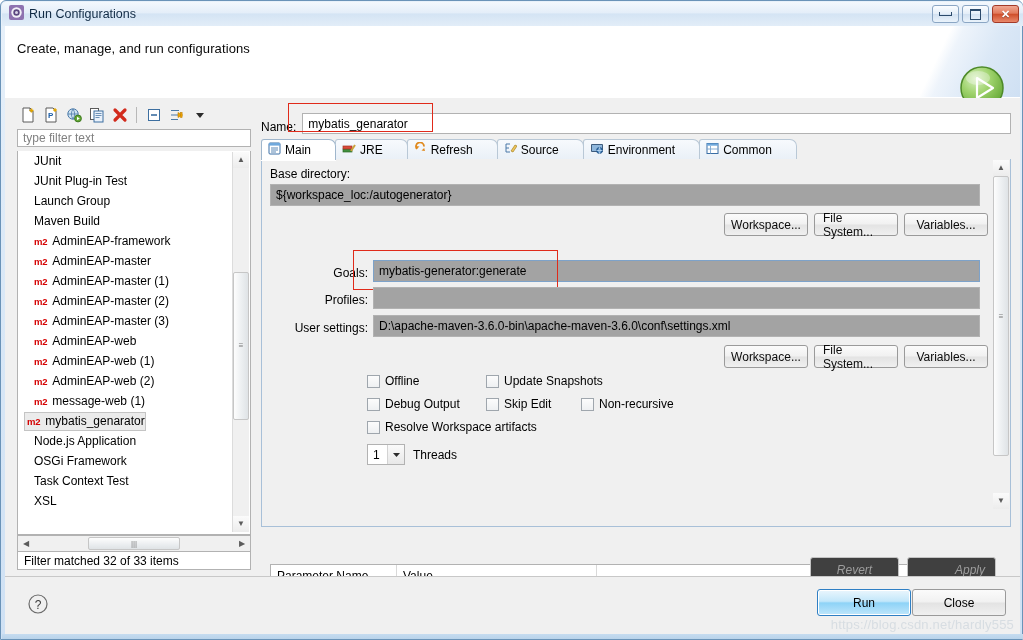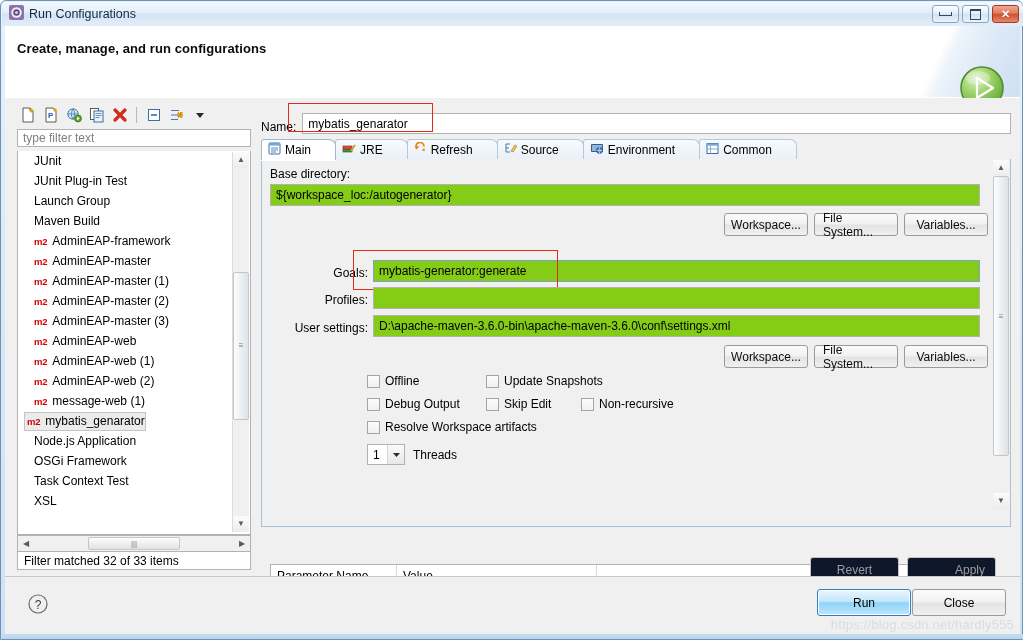--- a/index.html
+++ b/index.html
@@ -45,21 +45,21 @@
   .mini-max{width:9px;height:8px;border:1px solid #2b4a6b;border-top-width:2px;background:transparent;}
 
   
   #header{
     position:absolute;left:4px;top:25px;width:1015px;height:72px;
     background:#ffffff;
     border-bottom:1px solid #9ab;
   }
   #header .htitle{
     position:absolute;left:12px;top:15px;
-    font-size:13px;font-weight:bold;color:#0a0a0a;
+    font-size:13px;font-weight:normal;color:#0a0a0a;
     letter-spacing:.1px;
   }
   #header .hbanner{
     position:absolute;right:0;top:0;width:130px;height:71px;
     background:linear-gradient(115deg,#ffffff 0%,#ffffff 38%,#eef4fb 46%,#dbe8f6 70%,#cfe0f3 100%);
   }
   #header .runbig{position:absolute;right:14px;top:38px;}
 
   
   #body{
@@ -183,32 +183,32 @@
     position:absolute;right:1px;top:1px;width:16px;height:349px;background:#f0f0f0;
   }
   #tcthumb{
     position:absolute;left:0;top:16px;width:16px;height:280px;box-sizing:border-box;
     border:1px solid #c6c6c6;border-radius:2px;
     background:linear-gradient(to right,#fdfdfd,#eceff1 55%,#dfe3e6);
     display:flex;align-items:center;justify-content:center;
   }
   .flabel{font-size:12px;color:#000;}
   .ftext{
-    box-sizing:border-box;height:22px;border:1px solid #b2b2b2;background:#84cc16;
+    box-sizing:border-box;height:22px;border:1px solid #b2b2b2;background:#a3a3a3;
     display:flex;align-items:center;padding-left:5px;font-size:12px;
   }
   .ftext.focused{border:1px solid #7da2c9;}
   .btn{
     box-sizing:border-box;height:23px;
     border:1px solid #9a9a9a;border-radius:3px;
     background:linear-gradient(to bottom,#fbfbfb 0%,#f1f1f1 48%,#e3e3e3 52%,#f0f0f0 100%);
     display:flex;align-items:center;justify-content:center;
     font-size:12px;color:#0c0c0c;padding:0 8px;
   }
-  .btn.disabled{color:#9d9d9d;border-color:#c3c3c3;background:#0f172a;}
+  .btn.disabled{color:#9d9d9d;border-color:#c3c3c3;background:#404040;font-style:italic;}
   .cb{
     width:13px;height:13px;box-sizing:border-box;
     border:1px solid #9fa6ad;background:linear-gradient(to bottom,#fcfcfc,#eef0f2);
     display:inline-block;vertical-align:middle;margin-right:5px;
   }
   .cbrow{display:flex;align-items:center;font-size:12px;}
   .combo{
     width:38px;height:21px;box-sizing:border-box;
     border:1px solid #b2b2b2;background:#fff;
     display:flex;align-items:center;

